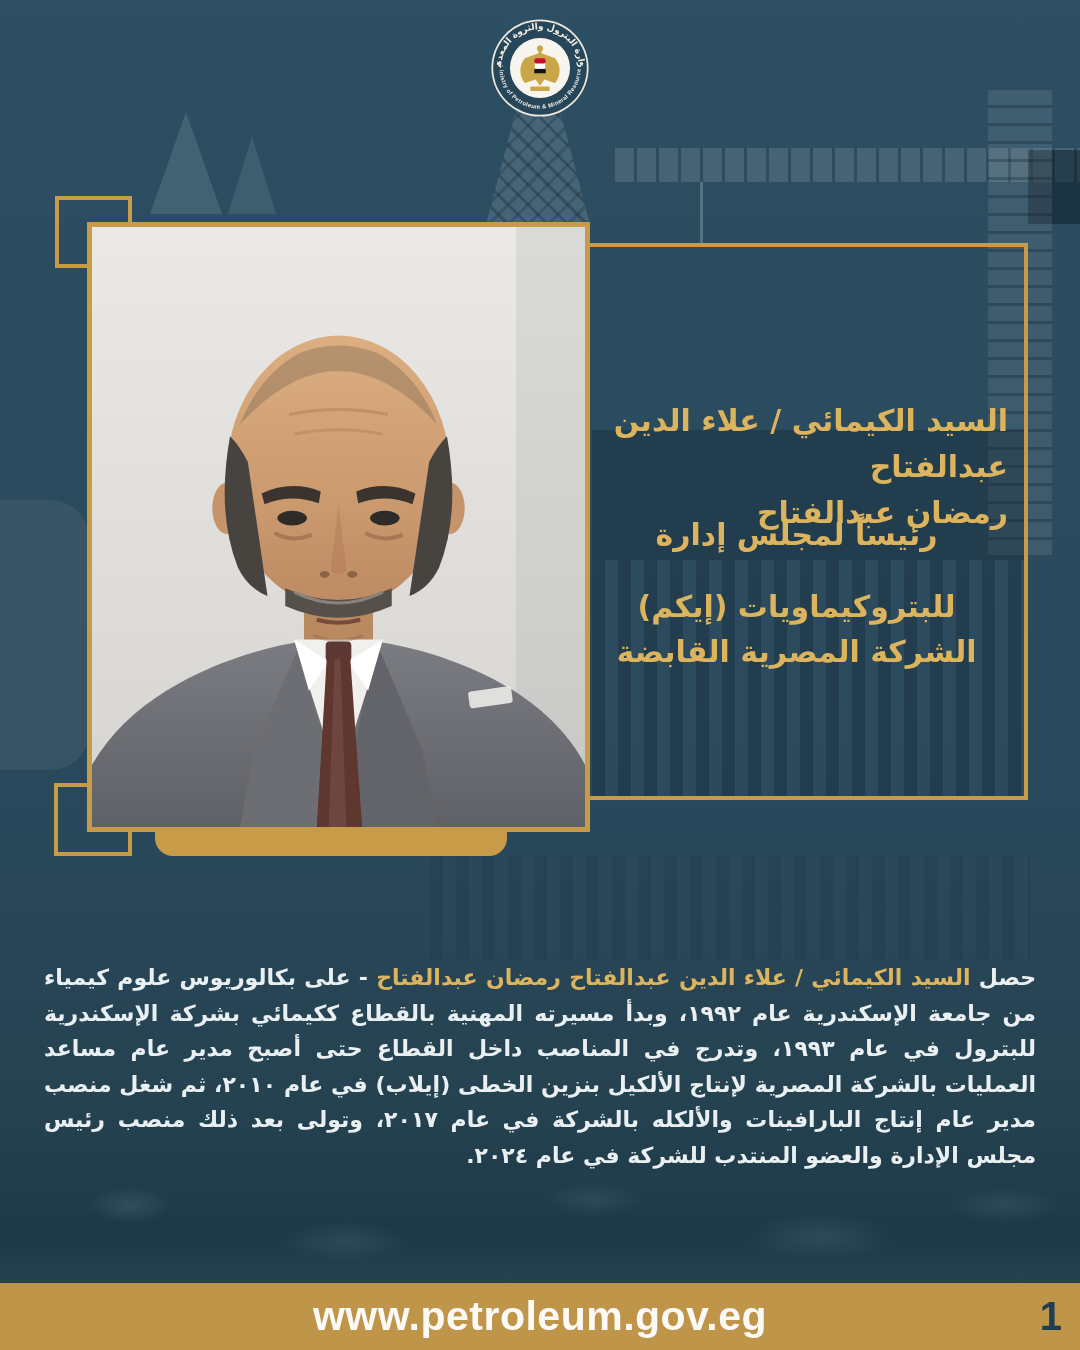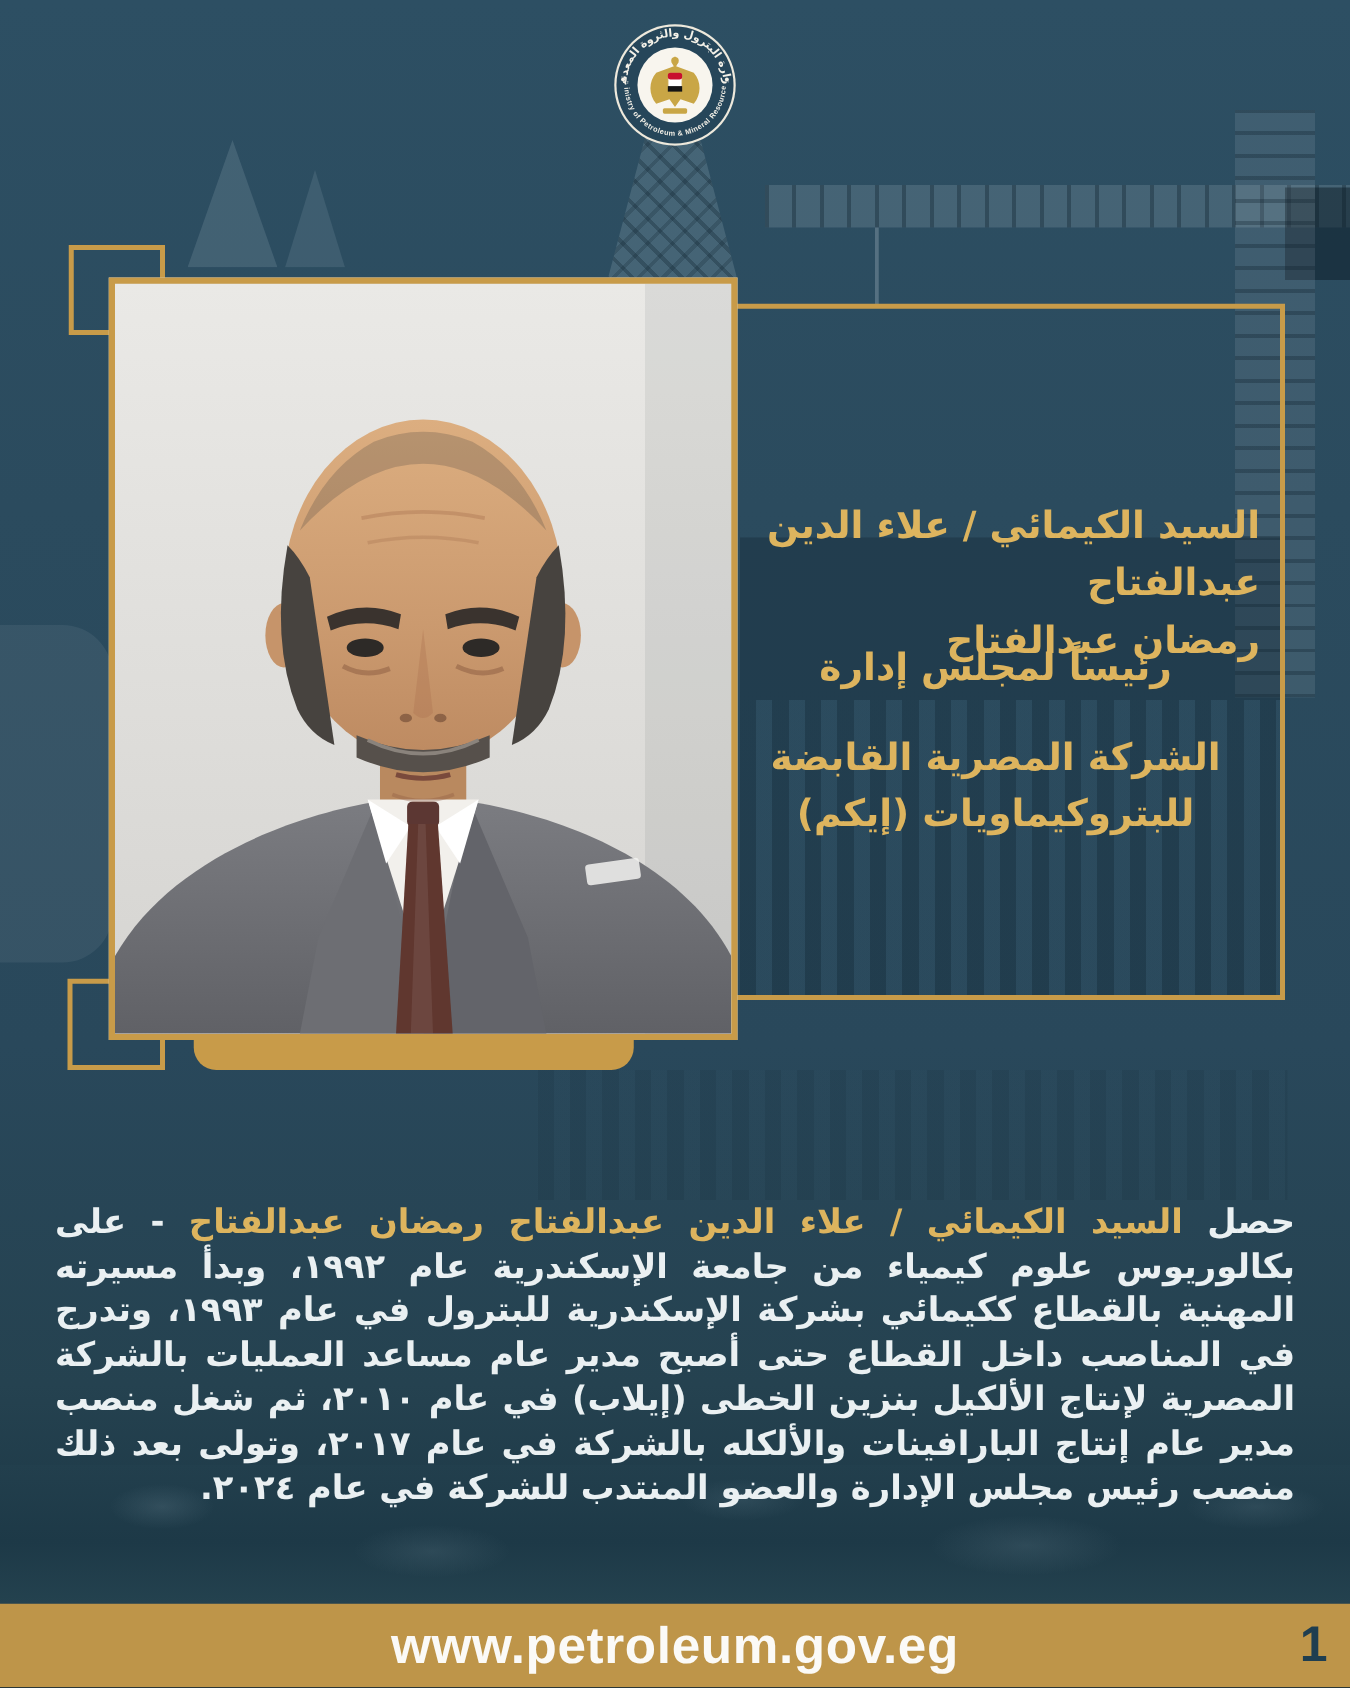--- a/index.html
+++ b/index.html
@@ -35,21 +35,21 @@
   .photo-frame{border:5px solid #c89b49;background:#e3e2df;overflow:hidden;}
   .tab{background:#c89b49;border-radius:0 0 18px 18px;}
   
   .ar{direction:rtl;}
   .gold-head{color:#ddb45e;font-weight:bold;}
   .name-block{left:585px;top:398px;width:423px;text-align:right;font-size:30px;line-height:46px;}
   .role-line{left:585px;top:512px;width:423px;text-align:center;font-size:30px;line-height:46px;}
   .company-block{left:585px;top:584px;width:423px;text-align:center;font-size:30px;line-height:45px;}
   .bio{
     left:44px;top:960px;width:992px;direction:rtl;text-align:justify;
-    color:#eaf0f2;font-weight:bold;font-size:27px;line-height:35.5px;
+    color:#eaf0f2;font-weight:bold;font-size:22px;line-height:35.5px;
   }
   .bio .hl{color:#ddb45e;}
   
   .footer{left:0;top:1283px;width:1080px;height:67px;background:#be9549;}
   .footer-url{
     position:absolute;left:0;top:0;width:100%;height:100%;
     display:flex;align-items:center;justify-content:center;
     color:#fbfaf7;font-family:"Liberation Sans",sans-serif;
     font-weight:bold;font-size:41px;letter-spacing:.5px;text-align:center;
   }
@@ -175,22 +175,22 @@
       <path d="M205,210 Q250,201 295,210" stroke="rgba(150,95,65,.24)" stroke-width="3" fill="none"></path>
     </svg>
   </div>
 
   <div class="abs ar gold-head role-line">رئيساً لمجلس إدارة</div>
   <div class="abs ar gold-head name-block">
     <div>السيد الكيمائي / علاء الدين عبدالفتاح</div>
     <div>رمضان عبدالفتاح</div>
   </div>
   <div class="abs ar gold-head company-block">
+    <div>للبتروكيماويات (إيكم)</div>
     <div>الشركة المصرية القابضة</div>
-    <div>للبتروكيماويات (إيكم)</div>
   </div>
 
   <p class="abs bio" style="margin:0;"><span>حصل </span><span class="hl">السيد الكيمائي / علاء الدين عبدالفتاح رمضان عبدالفتاح</span><span> - على بكالوريوس علوم كيمياء من جامعة الإسكندرية عام ١٩٩٢، وبدأ مسيرته المهنية بالقطاع ككيمائي بشركة الإسكندرية للبترول في عام ١٩٩٣، وتدرج في المناصب داخل القطاع حتى أصبح مدير عام مساعد العمليات بالشركة المصرية لإنتاج الألكيل بنزين الخطى (إيلاب) في عام ٢٠١٠، ثم شغل منصب مدير عام إنتاج البارافينات والألكله بالشركة في عام ٢٠١٧، وتولى بعد ذلك منصب رئيس مجلس الإدارة والعضو المنتدب للشركة في عام ٢٠٢٤.</span></p>
 
   <div class="abs footer">
     <div class="footer-url">www.petroleum.gov.eg</div>
     <div class="page-num">1</div>
   </div>
 
 </div>

